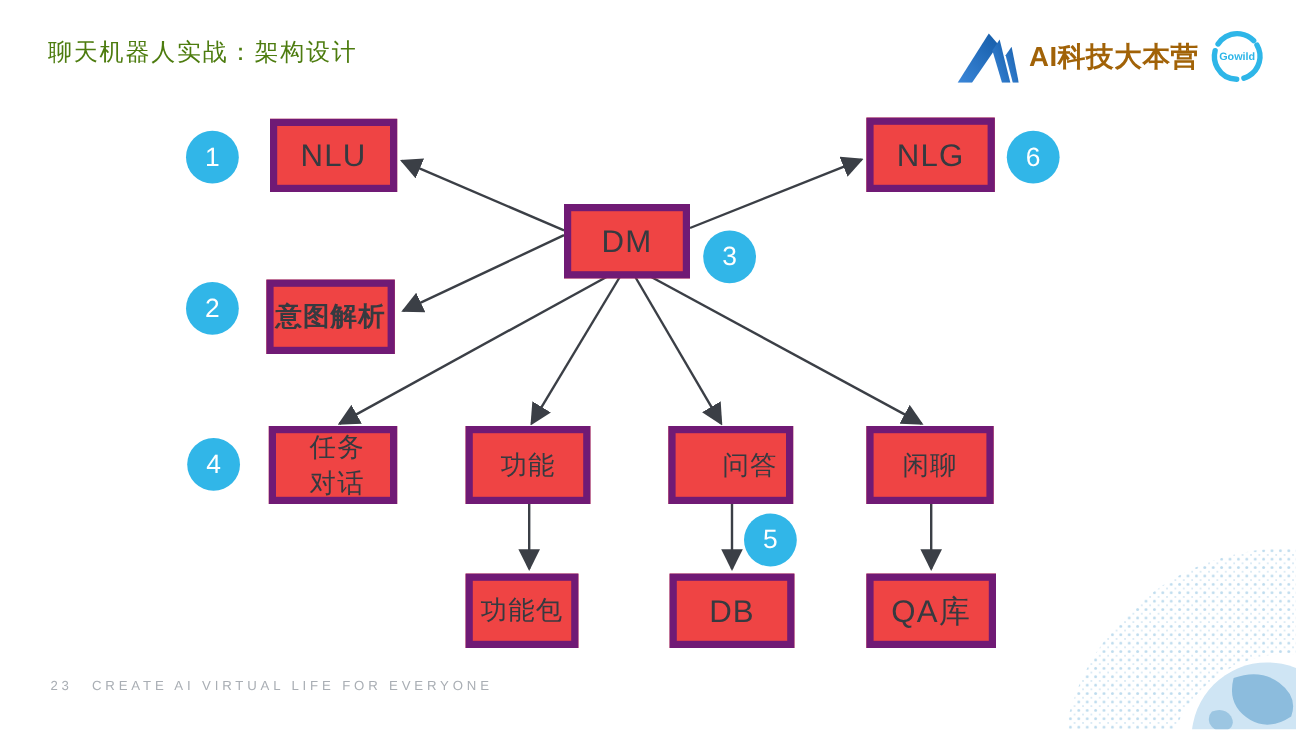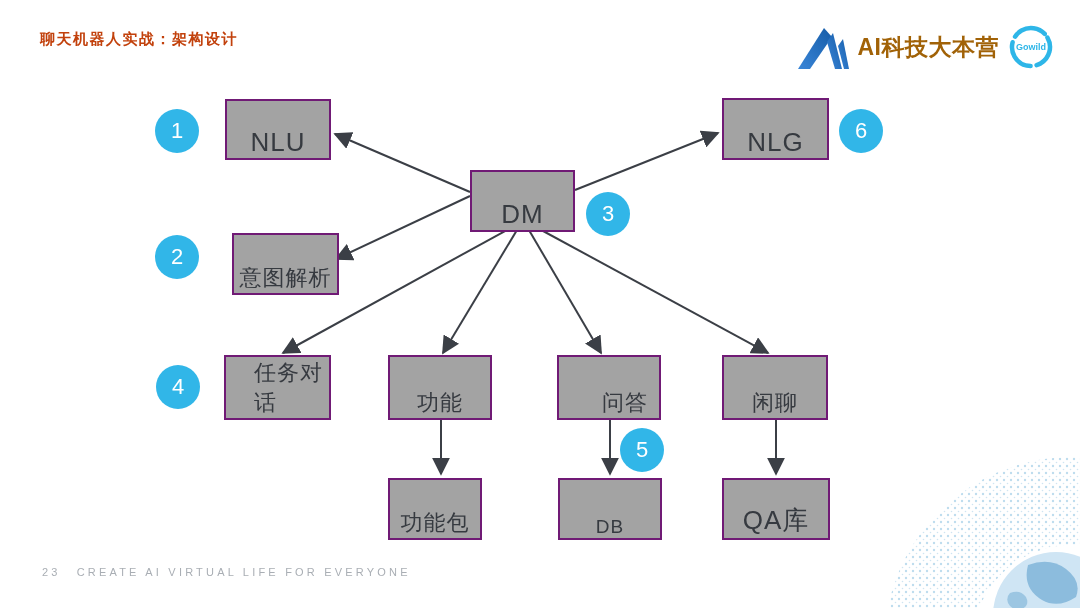--- a/index.html
+++ b/index.html
@@ -1,30 +1,30 @@
 <!DOCTYPE html>
 <html><head>
 <meta charset="utf-8">
 <style>
   html,body{margin:0;padding:0;background:#ffffff;}
   body{width:1080px;height:608px;overflow:hidden;
        font-family:"Liberation Sans","DejaVu Sans",sans-serif;}
   #slide{position:relative;width:1080px;height:608px;background:#ffffff;}
 
   
-  .title{position:absolute;left:40px;top:30px;font-size:15px;font-weight:bold;
-         color:#c2410c;letter-spacing:1.5px;}
+  .title{position:absolute;left:40px;top:30px;font-size:20px;font-weight:normal;
+         color:#4d7c0f;letter-spacing:1.5px;}
   .logo{position:absolute;right:26px;top:24px;display:flex;align-items:center;gap:9px;}
   .logo-text{font-size:23px;font-weight:bold;color:#a16207;letter-spacing:0.5px;}
 
   
   #edges{position:absolute;left:0;top:0;width:1080px;height:608px;}
   #edges line{stroke:#3b3f46;stroke-width:2;}
-  .node{position:absolute;box-sizing:border-box;border:2px solid #701a75;background:#a3a3a3;
-        display:flex;align-items:flex-end;justify-content:center;}
+  .node{position:absolute;box-sizing:border-box;border:6px solid #701a75;background:#ef4444;
+        display:flex;align-items:center;justify-content:center;}
   .node span{color:#363a40;letter-spacing:1px;}
   .badge{position:absolute;width:44px;height:44px;border-radius:50%;background:#31b6e8;
          color:#ffffff;display:flex;align-items:center;justify-content:center;
          font-size:22px;line-height:1;}
 
   
   .footer{position:absolute;left:42px;bottom:30px;display:flex;gap:16px;
           font-size:11px;color:#a9aeb4;letter-spacing:3.2px;}
 
   
@@ -77,40 +77,40 @@
   <div>
       <div class="node" style="left: 225px; top: 99px; width: 106px; height: 61px;">
         <span style="font-size: 26px;">NLU</span>
       </div>
       <div class="node" style="left: 470px; top: 170px; width: 105px; height: 62px;">
         <span style="font-size: 26px;">DM</span>
       </div>
       <div class="node" style="left: 722px; top: 98px; width: 107px; height: 62px;">
         <span style="font-size: 26px;">NLG</span>
       </div>
-      <div class="node" style="left: 232px; top: 233px; width: 107px; height: 62px;">
+      <div class="node" style="left: 222px; top: 233px; width: 107px; height: 62px; font-weight: bold;">
         <span style="font-size: 22px;">意图解析</span>
       </div>
       <div class="node" style="left: 224px; top: 355px; width: 107px; height: 65px;">
         <span style="font-size: 22px; margin-left: 28px;">任务对话</span>
       </div>
       <div class="node" style="left: 388px; top: 355px; width: 104px; height: 65px;">
         <span style="font-size: 22px;">功能</span>
       </div>
       <div class="node" style="left: 557px; top: 355px; width: 104px; height: 65px; padding-left: 32px;">
         <span style="font-size: 22px;">问答</span>
       </div>
       <div class="node" style="left: 722px; top: 355px; width: 106px; height: 65px;">
         <span style="font-size: 22px;">闲聊</span>
       </div>
       <div class="node" style="left: 388px; top: 478px; width: 94px; height: 62px;">
         <span style="font-size: 22px;">功能包</span>
       </div>
       <div class="node" style="left: 558px; top: 478px; width: 104px; height: 62px;">
-        <span style="font-size: 19px;">DB</span>
+        <span style="font-size: 26px;">DB</span>
       </div>
       <div class="node" style="left: 722px; top: 478px; width: 108px; height: 62px;">
         <span style="font-size: 26px;">QA库</span>
       </div>
       <div class="badge" style="left: 155px; top: 109px;">1</div>
       <div class="badge" style="left: 155px; top: 235px;">2</div>
       <div class="badge" style="left: 586px; top: 192px;">3</div>
       <div class="badge" style="left: 156px; top: 365px;">4</div>
       <div class="badge" style="left: 620px; top: 428px;">5</div>
       <div class="badge" style="left: 839px; top: 109px;">6</div>

